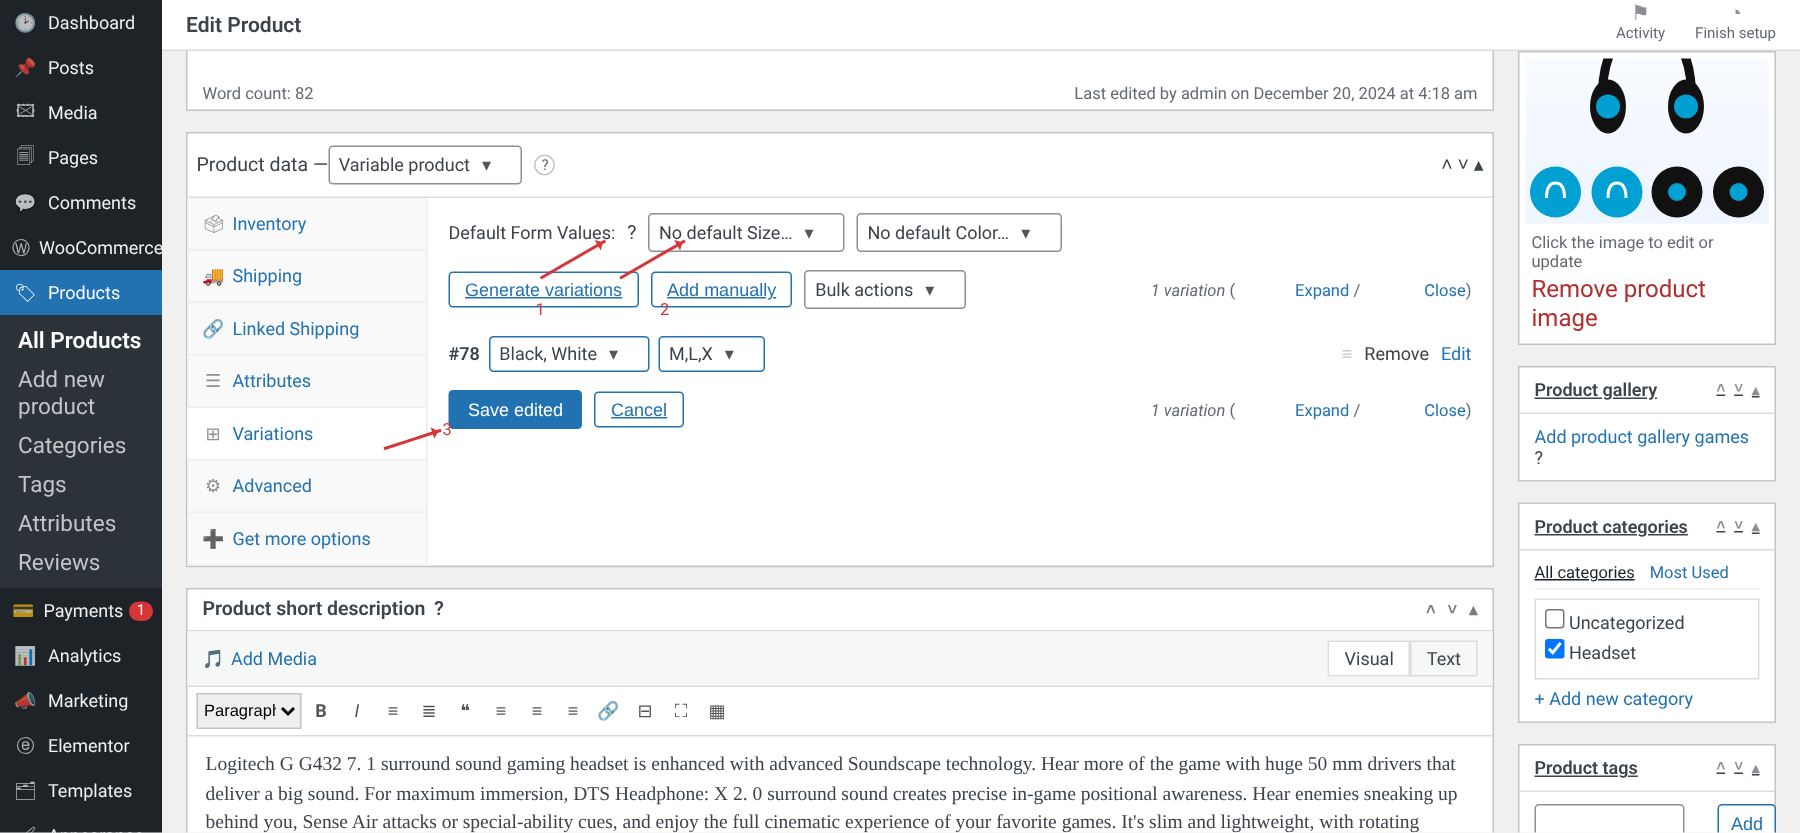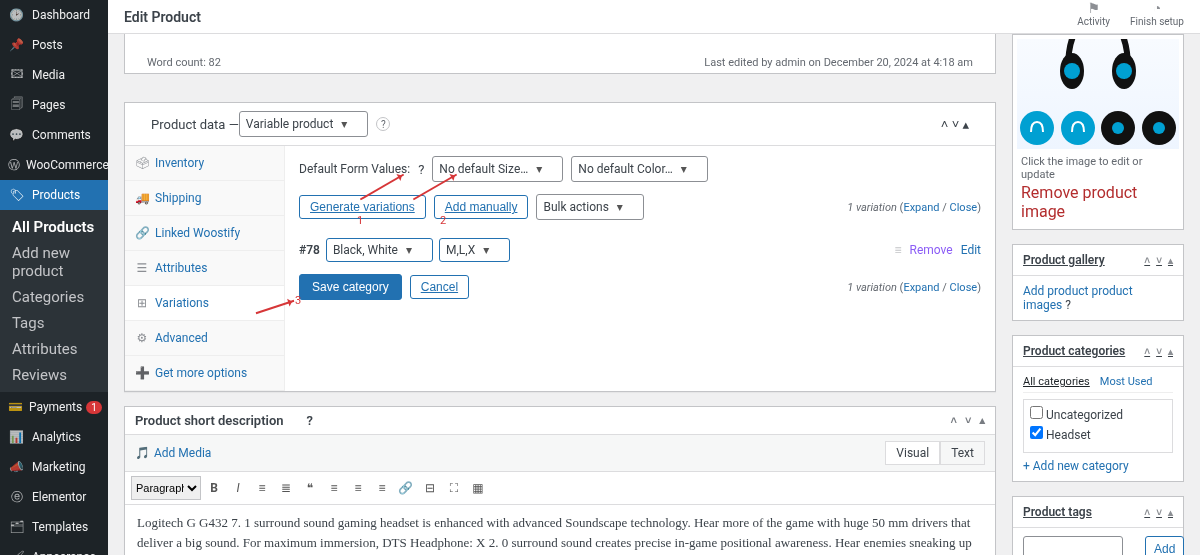--- a/index.html
+++ b/index.html
@@ -27,45 +27,45 @@
 .content { display: flex; padding: 0 16px; gap: 16px; }
 .col-main { flex: 1; min-width: 0; }
 .col-side { width: 172px; }
 
 .postbox { background: #fff; border: 1px solid #c3c4c7; box-shadow: 0 1px 1px rgba(0,0,0,.04); margin-bottom: 14px; }
 .postbox-header { display: flex; align-items: center; justify-content: space-between; border-bottom: 1px solid #dcdcde; padding: 6px 10px; font-size: 13px; font-weight: 600; }
 .postbox-header .actions { display: flex; gap: 8px; color: #787c82; font-size: 11px;}
 .postbox-header .actions span { cursor: pointer;}
 
 
-.word-count-bar { height: 40px; background: #fff; border: 1px solid #c3c4c7; border-top: none; display:flex; align-items:flex-end; justify-content:space-between; padding: 4px 22px; font-size: 11px; color: #646970; margin-bottom: 28px;}
-
-
-.pd-header { display:flex; align-items:center; padding:8px 26px; border-bottom:1px solid #dcdcde;}
+.word-count-bar { height: 40px; background: #fff; border: 1px solid #c3c4c7; border-top: none; display:flex; align-items:flex-end; justify-content:space-between; padding: 4px 10px; font-size: 11px; color: #646970; margin-bottom: 14px;}
+
+
+.pd-header { display:flex; align-items:center; padding:8px 6px; border-bottom:1px solid #dcdcde;}
 .pd-header .help { color:#646970; border:1px solid #c3c4c7; border-radius:50%; width:14px; height:14px; display:inline-flex; align-items:center; justify-content:center; font-size:10px; cursor:pointer;}
 .pd-body { display: flex; min-height: 190px;}
 .pd-tabs { width: 160px; background: #f9f9f9; border-right: 1px solid #eee;}
 .pd-tab { display:flex; align-items:center; gap:6px; padding: 10px 10px; font-size:12px; color:#2271b1; border-bottom:1px solid #eee; cursor:pointer;}
 .pd-tab.active { background:#fff; }
 .pd-tab .ticon { color:#8c8f94; font-size:12px; width:14px; display:inline-block; text-align:center;}
 .pd-panel { flex:1; padding: 10px 14px; position:relative;}
 .pd-row { display:flex; align-items:center; margin-bottom:12px; gap:8px;}
 .pd-label { font-size:12px; color:#3c434a;}
 .sel { height:26px; border:1px solid #2271b1; border-radius:3px; padding:0 20px 0 6px; font-size:12px; background:#fff; position:relative; display:inline-flex; align-items:center;}
 .sel.gray { border-color:#8c8f94;}
 .sel::after { content:"▾"; margin-left:8px; color:#555;}
 .btn-outline { border:1px solid #2271b1; color:#2271b1; background:#fff; border-radius:3px; padding:4px 10px; font-size:12px; cursor:pointer;text-decoration:underline;}
 .btn-primary { background:#2271b1; color:#fff; border:1px solid #2271b1; border-radius:3px; padding:5px 12px; font-size:12px; cursor:pointer;}
 .variation-meta { margin-left:auto; font-size:11px; color:#646970;}
-.variation-meta a { color:#2271b1; cursor:pointer;}
+.variation-meta a { color:#2271b1; cursor:pointer;padding-left:40px;}
 .variation-row { display:flex; align-items:center; gap:6px; padding:6px 0; font-size:12px;}
 .variation-row .id { font-weight:600; }
 .variation-row .sel { height:24px;}
 .variation-actions { margin-left:auto; display:flex; gap:8px; font-size:12px; align-items:center;}
-.variation-actions .remove { color:#8b5cf6; cursor:pointer;text-align:center;}
+.variation-actions .remove { color:#404040; cursor:pointer;text-align:center;}
 .variation-actions .edit { color:#2271b1; cursor:pointer;}
 .variation-actions .drag { color:#c3c4c7;}
 
 .annot { position:absolute; color:#d63638; font-size:11px;}
 .arrow-red { position:absolute; width:50px; height:2px; background:#d63638;}
 .arrow-red::after { content:""; position:absolute; right:-2px; top:-3px; border:4px solid transparent; border-left-color:#d63638;}
 
 
 .sd-toolbar { background:#f6f7f7; border-bottom:1px solid #dcdcde; padding:6px 10px; display:flex; align-items:center; justify-content:space-between;}
 .sd-toolbar .addmedia { color:#2271b1; font-size:12px; cursor:pointer; display:inline-flex; align-items:center; gap:4px;}
@@ -215,21 +215,21 @@
             <div class="pd-tab">
                 <span class="ticon">🗳</span>
                 <span>Inventory</span>
               </div>
             <div class="pd-tab">
                 <span class="ticon">🚚</span>
                 <span>Shipping</span>
               </div>
             <div class="pd-tab">
                 <span class="ticon">🔗</span>
-                <span>Linked Woostify</span>
+                <span>Linked Shipping</span>
               </div>
             <div class="pd-tab">
                 <span class="ticon">☰</span>
                 <span>Attributes</span>
               </div>
             <div class="pd-tab active">
                 <span class="ticon">⊞</span>
                 <span>Variations</span>
               </div>
             <div class="pd-tab">
@@ -278,36 +278,36 @@
                   <span>M,L,X</span>
                 </div>
               <div class="variation-actions">
                 <span class="drag">≡</span>
                 <span class="remove">Remove</span>
                 <span class="edit">Edit</span>
               </div>
             </div>
 
             <div class="pd-row" style="margin-top:6px">
-              <button class="btn-primary">Save category</button>
+              <button class="btn-primary">Save edited</button>
               <button class="btn-outline">Cancel</button>
               <span class="variation-meta">
                 <i>1 variation</i>
                 (<a>Expand</a> / <a>Close</a>)
               </span>
             </div>
             <div class="annot" style="top:148px; left:10px">3</div>
             <div class="arrow-red" style="top:160px; left:-30px; width:40px; transform:rotate(-18deg)"></div>
           </div>
         </div>
       </div>
 
       <div class="postbox">
         <div class="postbox-header">
-          <span style="display:flex; align-items:center; gap:23px;">
+          <span style="display:flex; align-items:center; gap:6px;">
             <span>Product short description</span>
             <span class="help">?</span>
           </span>
           <div class="actions">
             <span>˄</span>
             <span>˅</span>
             <span>▴</span>
           </div>
         </div>
         <div class="sd-toolbar">
@@ -385,21 +385,21 @@
 
       <div class="side-panel">
         <div class="side-panel-h">
             <span>Product gallery</span>
             <div class="actions">
               <span>˄</span>
               <span>˅</span>
               <span>▴</span>
             </div>
           </div>
-        <div class="side-panel-b"><a>Add product product images</a> <span class="help">?</span></div>
+        <div class="side-panel-b"><a>Add product gallery games</a> <span class="help">?</span></div>
       </div>
 
       <div class="side-panel">
         <div class="side-panel-h">
             <span>Product categories</span>
             <div class="actions">
               <span>˄</span>
               <span>˅</span>
               <span>▴</span>
             </div>

